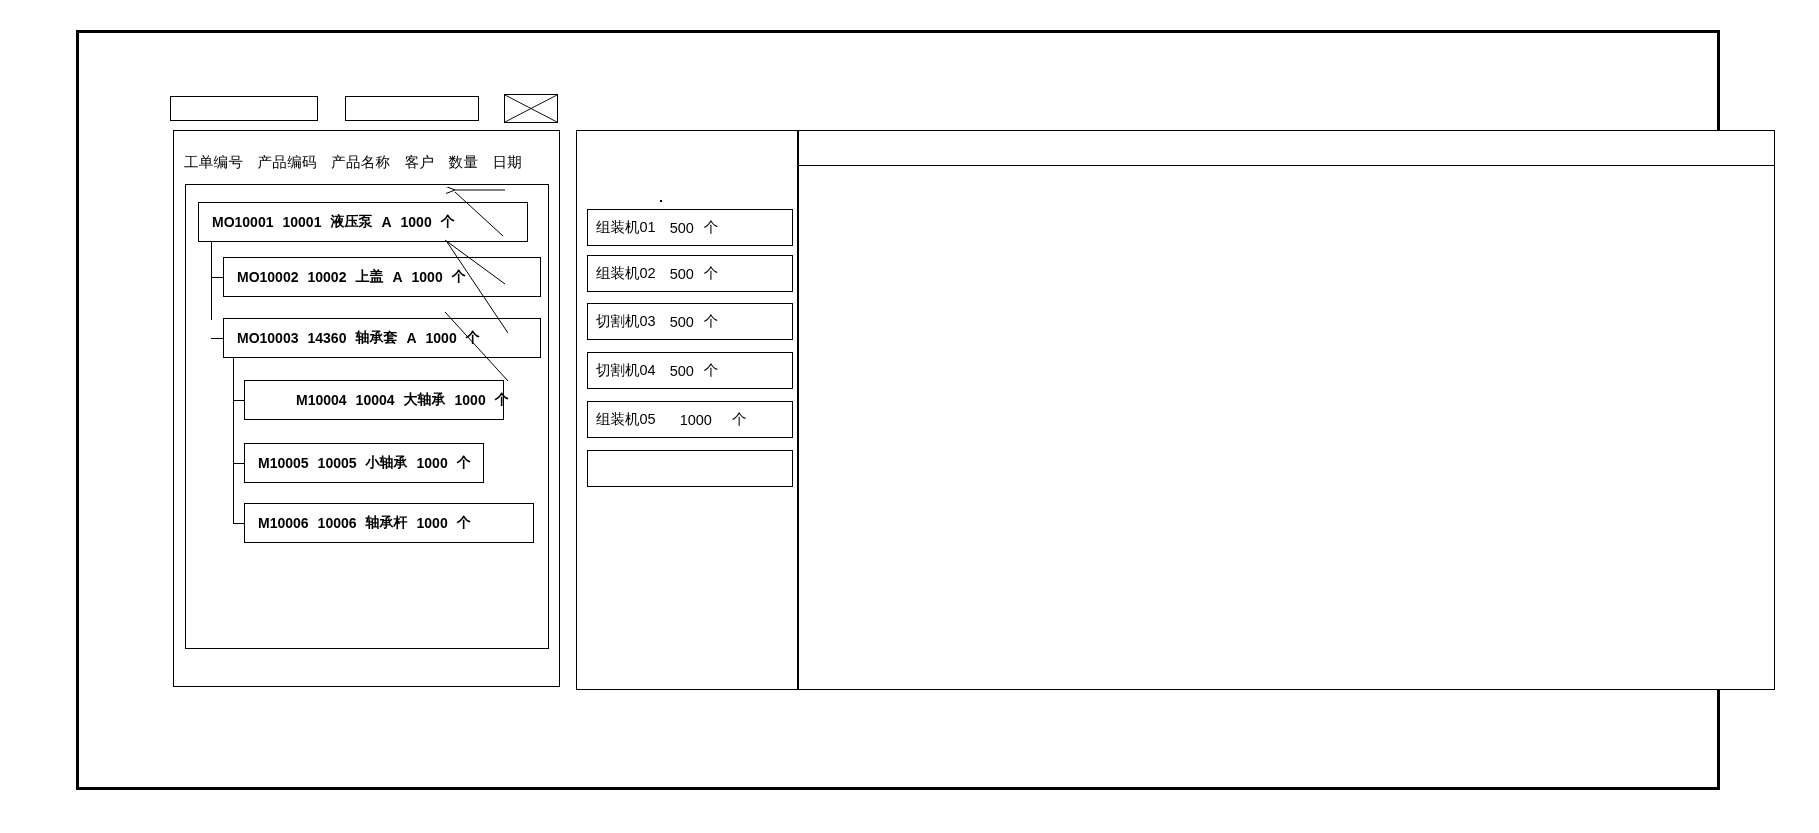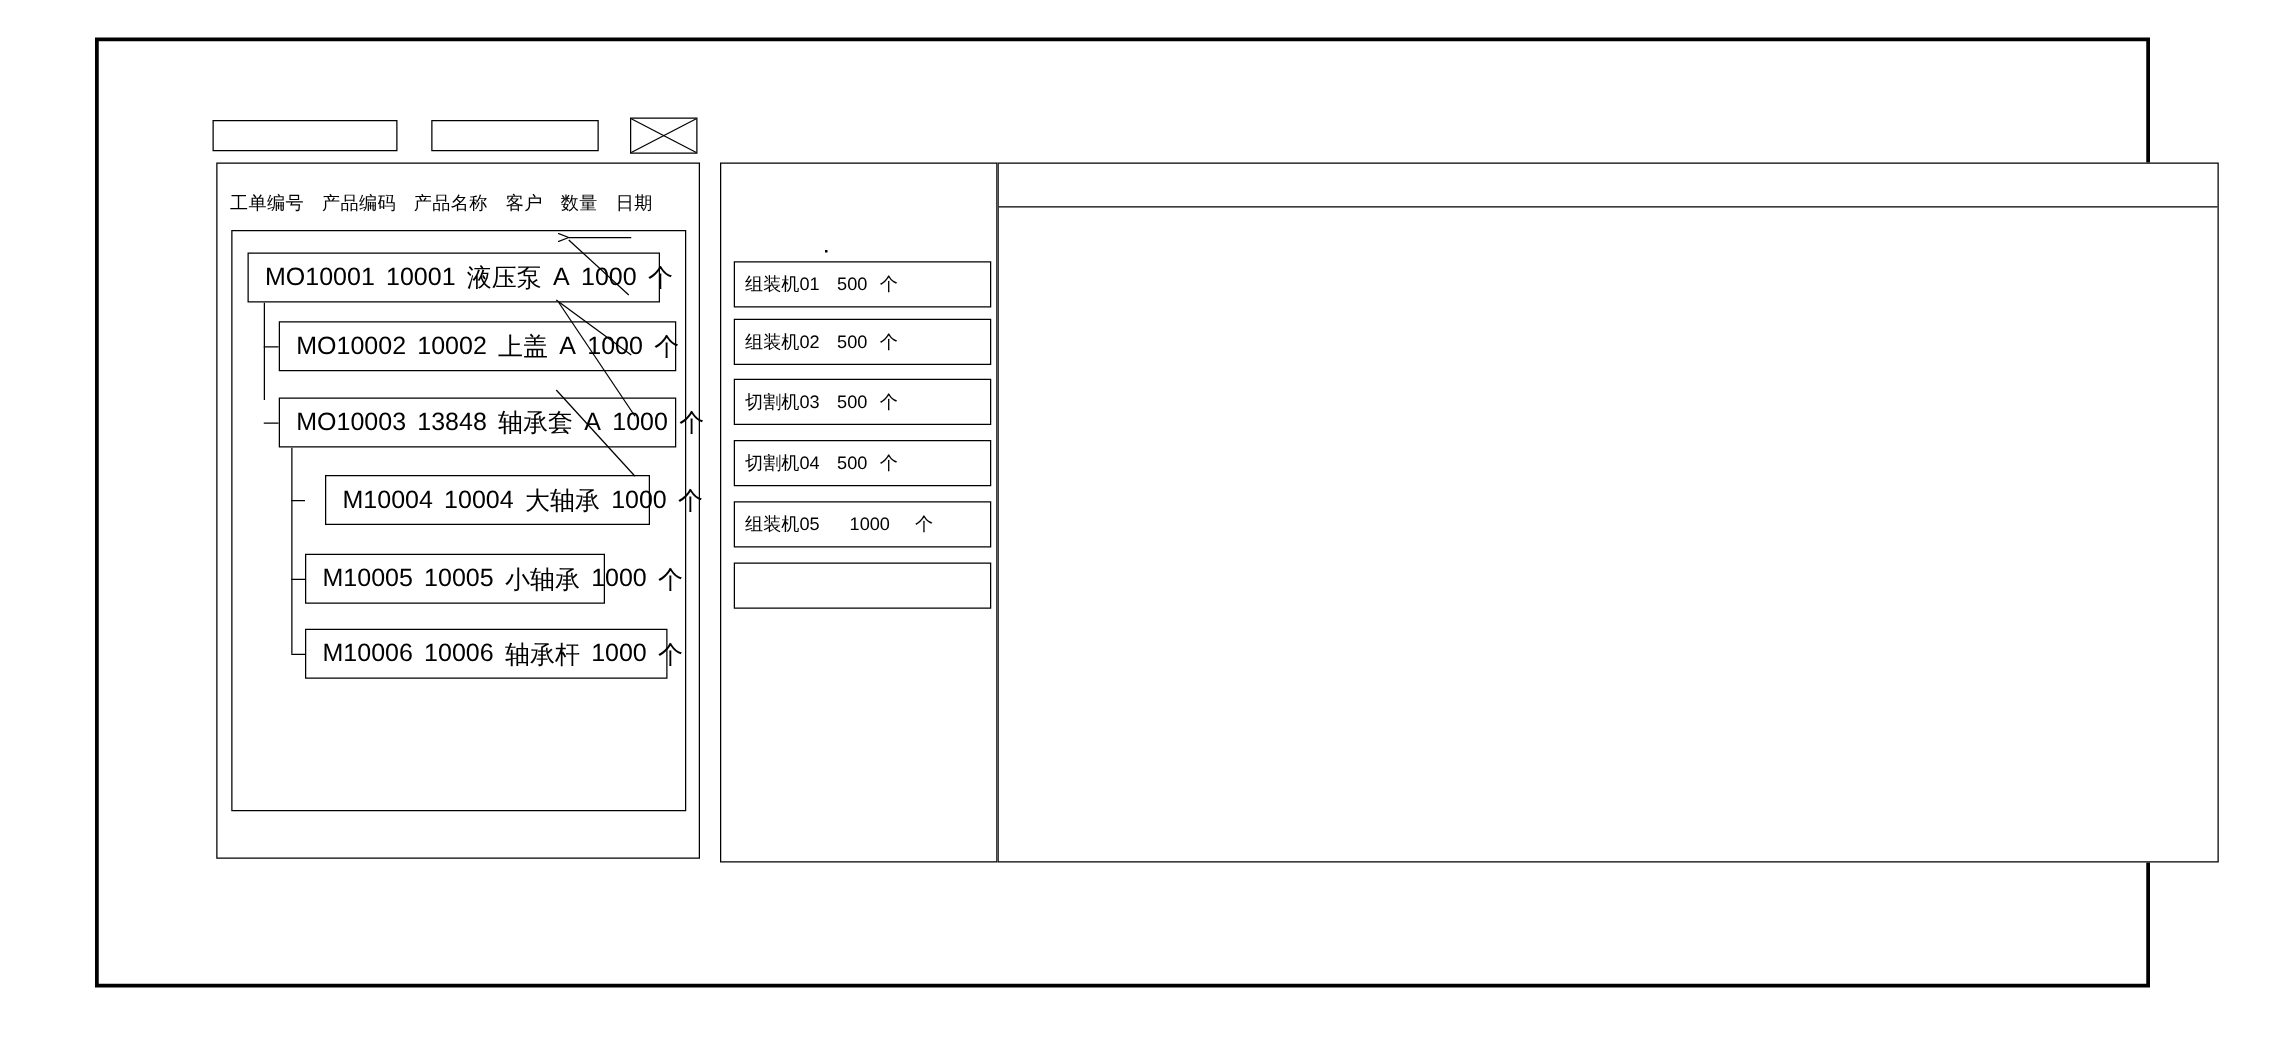--- a/index.html
+++ b/index.html
@@ -83,33 +83,34 @@
     box-sizing: border-box;
     background: #ffffff;
   }
 
   
   .tree-row {
     position: absolute;
     border: 1px solid #000000;
     box-sizing: border-box;
     background: #ffffff;
-    font-size: 20px;
+    font-size: 14px;
     display: flex;
     align-items: center;
     white-space: nowrap;
     height: 40px;
+    font-weight: bold;
   }
   .tree-row .cell { margin-right: 9px; }
   .tree-row .cell:first-child { margin-left: 13px; }
 
   .tree-row.level-0 { left: 12px;  top: 17px;  width: 330px; }
   .tree-row.level-1 { left: 37px;  top: 72px;  width: 318px; }
   .tree-row.level-1b { left: 37px; top: 133px; width: 318px; }
-  .tree-row.level-2a { left: 74px; top: 195px; width: 260px; }
+  .tree-row.level-2a { left: 58px; top: 195px; width: 260px; padding-left: 38px; }
   .tree-row.level-2b { left: 58px; top: 258px; width: 240px; }
   .tree-row.level-2c { left: 58px; top: 318px; width: 290px; }
 
   
   .connector {
     position: absolute;
     background: #000000;
   }
   .connector.v { width: 1px; }
   .connector.h { height: 1px; }
@@ -232,21 +233,21 @@
           <span class="cell">MO10002</span>
           <span class="cell">10002</span>
           <span class="cell">上盖</span>
           <span class="cell">A</span>
           <span class="cell">1000</span>
           <span class="cell">个</span>
         </div>
 
         <div class="tree-row level-1b">
           <span class="cell">MO10003</span>
-          <span class="cell">13848</span>
+          <span class="cell">14360</span>
           <span class="cell">轴承套</span>
           <span class="cell">A</span>
           <span class="cell">1000</span>
           <span class="cell">个</span>
         </div>
 
         <div class="tree-row level-2a">
           <span class="cell">M10004</span>
           <span class="cell">10004</span>
           <span class="cell">大轴承</span>

